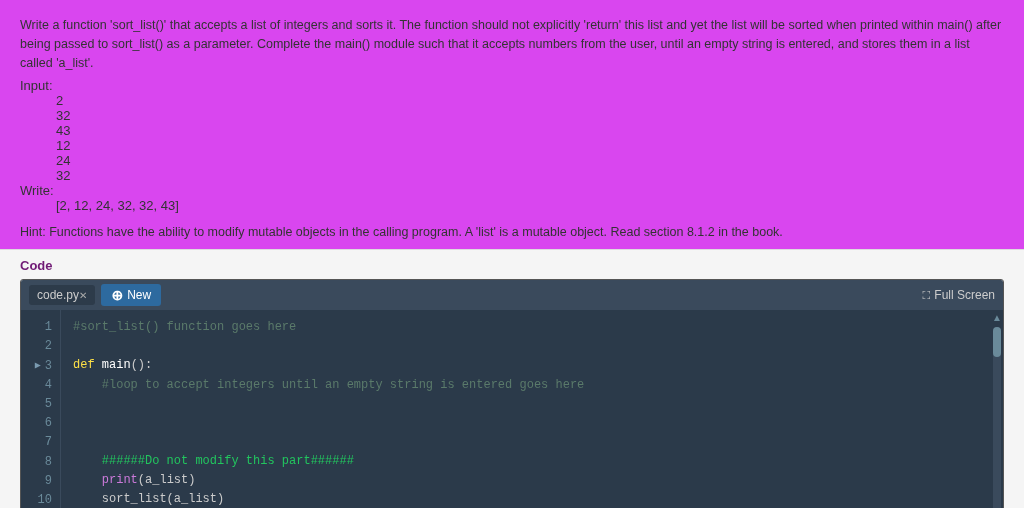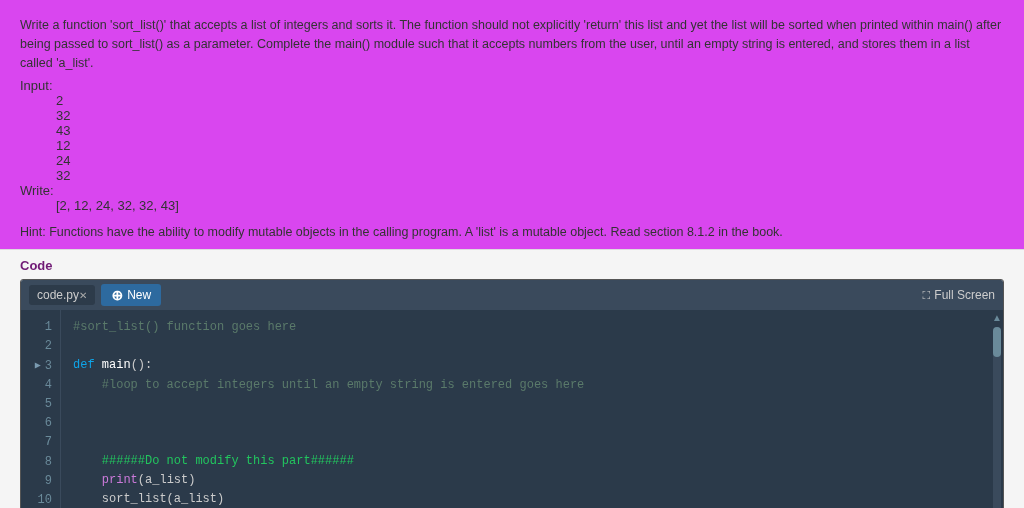--- a/index.html
+++ b/index.html
@@ -154,21 +154,21 @@
       line-height: 1.6;
       color: #ccc;
       overflow: auto;
     }
 
     .code-line {
       white-space: pre;
       min-height: 19px;
     }
 
-    .kw-def { color: #0ea5e9; }
+    .kw-def { color: #fde047; }
     .kw-print { color: #cc7adb; margin-top: 44px; }
     .fn-name { color: #ffffff; }
     .comment { color: #5a7a6a; margin-top: 32px; }
     .regular { color: #ccc; }
     .hash-comment { color: #22c55e; }
 
     .scrollbar-area {
       width: 12px;
       background: #2b3a4a;
       display: flex;

